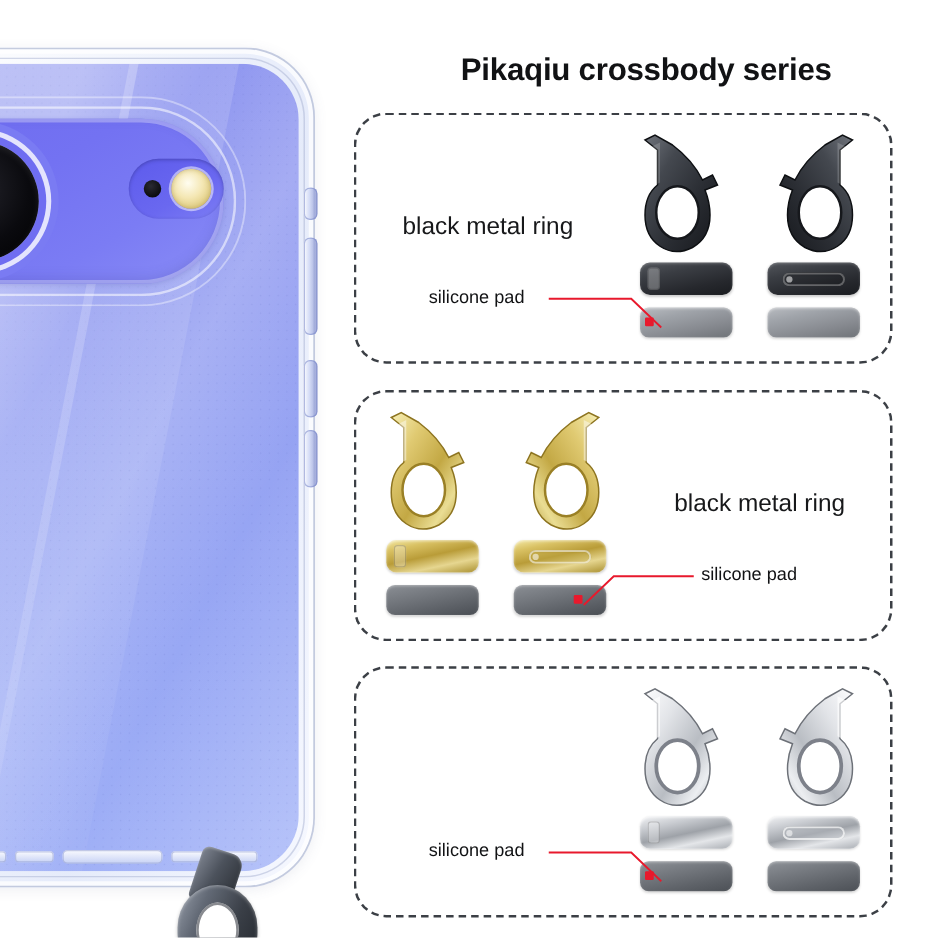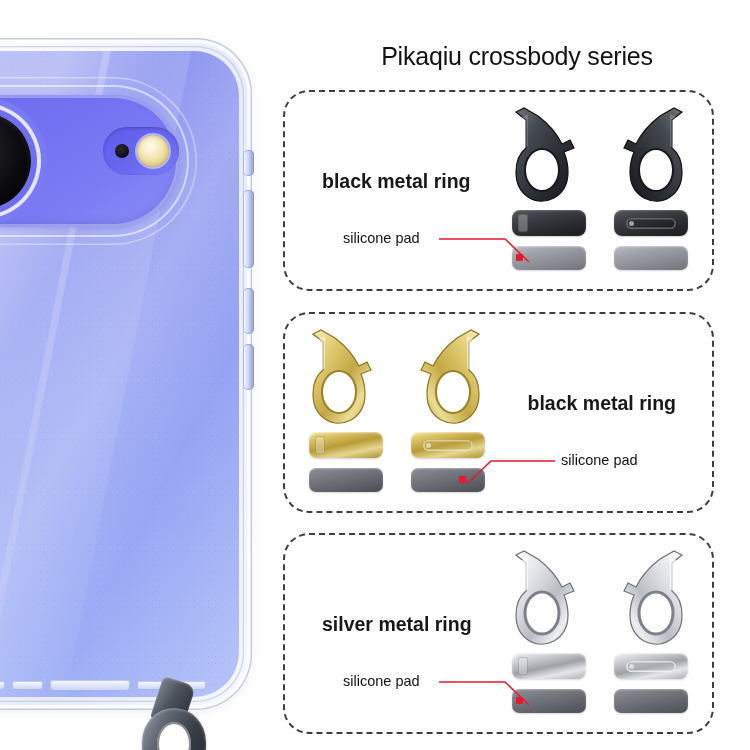--- a/index.html
+++ b/index.html
@@ -126,34 +126,34 @@
   }
   .cr-hole{
     position:absolute;left:50%;top:50%;width:34px;height:44px;margin:-22px 0 0 -17px;
     border-radius:17px/22px;background:#ffffff;
     box-shadow:inset 0 0 0 2px rgba(40,44,52,.55);
   }
 
   
   .title{
     position:absolute;left:292px;top:42px;width:450px;
-    text-align:center;font-size:25px;font-weight:400;color:#111214;
+    text-align:center;font-size:25px;font-weight:700;color:#111214;
     letter-spacing:-.2px;
   }
 
   .panel{
     position:absolute;left:283px;width:427px;
     border:2px dashed #3b3f45;border-radius:26px;background:#fff;
   }
   #panel-black{top:90px;height:197px;}
   #panel-gold{top:312px;height:197px;}
   #panel-silver{top:533px;height:197px;}
 
   .panel-label{
-    position:absolute;font-size:19.5px;font-weight:700;color:#17181a;white-space:nowrap;
+    position:absolute;font-size:19.5px;font-weight:400;color:#17181a;white-space:nowrap;
   }
   .lbl-left{left:37px;top:78px;}
   .lbl-right{right:36px;top:78px;}
 
   
   .hw-group{position:absolute;top:14px;width:200px;height:170px;}
   .hw-right{right:10px;}
   .hw-left{left:14px;}
 
   .hw-col{position:absolute;top:0;width:88px;height:170px;}
@@ -368,21 +368,20 @@
 
     <div class="anno" style="left:174px;top:138px;">
       <svg class="anno-line" width="180" height="40" viewBox="0 0 180 40">
         <path d="M8 32 L32 9 L96 9" fill="none" stroke="#e8192c" stroke-width="1.5"></path>
       </svg>
       <div class="anno-text" style="left:102px;top:0;">silicone pad</div>
     </div>
   </div>
 
   <div class="panel" id="panel-silver">
-    <div class="panel-label lbl-left">silver metal ring</div>
 
     <div class="hw-group hw-right slv">
       <div class="hw-col c1">
         <svg class="hook-svg" width="88" height="100" viewBox="0 0 88 100">
           <defs>
             <linearGradient id="gs1" x1="0" y1="0" x2="1" y2="1">
               <stop offset="0%" stop-color="#fdfdfe"></stop>
                 <stop offset="28%" stop-color="#e2e4e8"></stop>
               <stop offset="58%" stop-color="#b9bdc3"></stop>
                 <stop offset="80%" stop-color="#eceef1"></stop>

